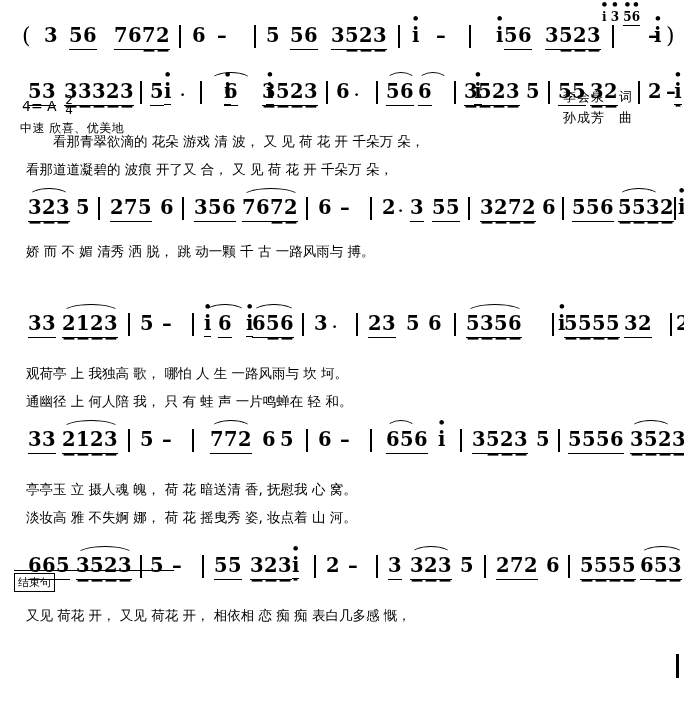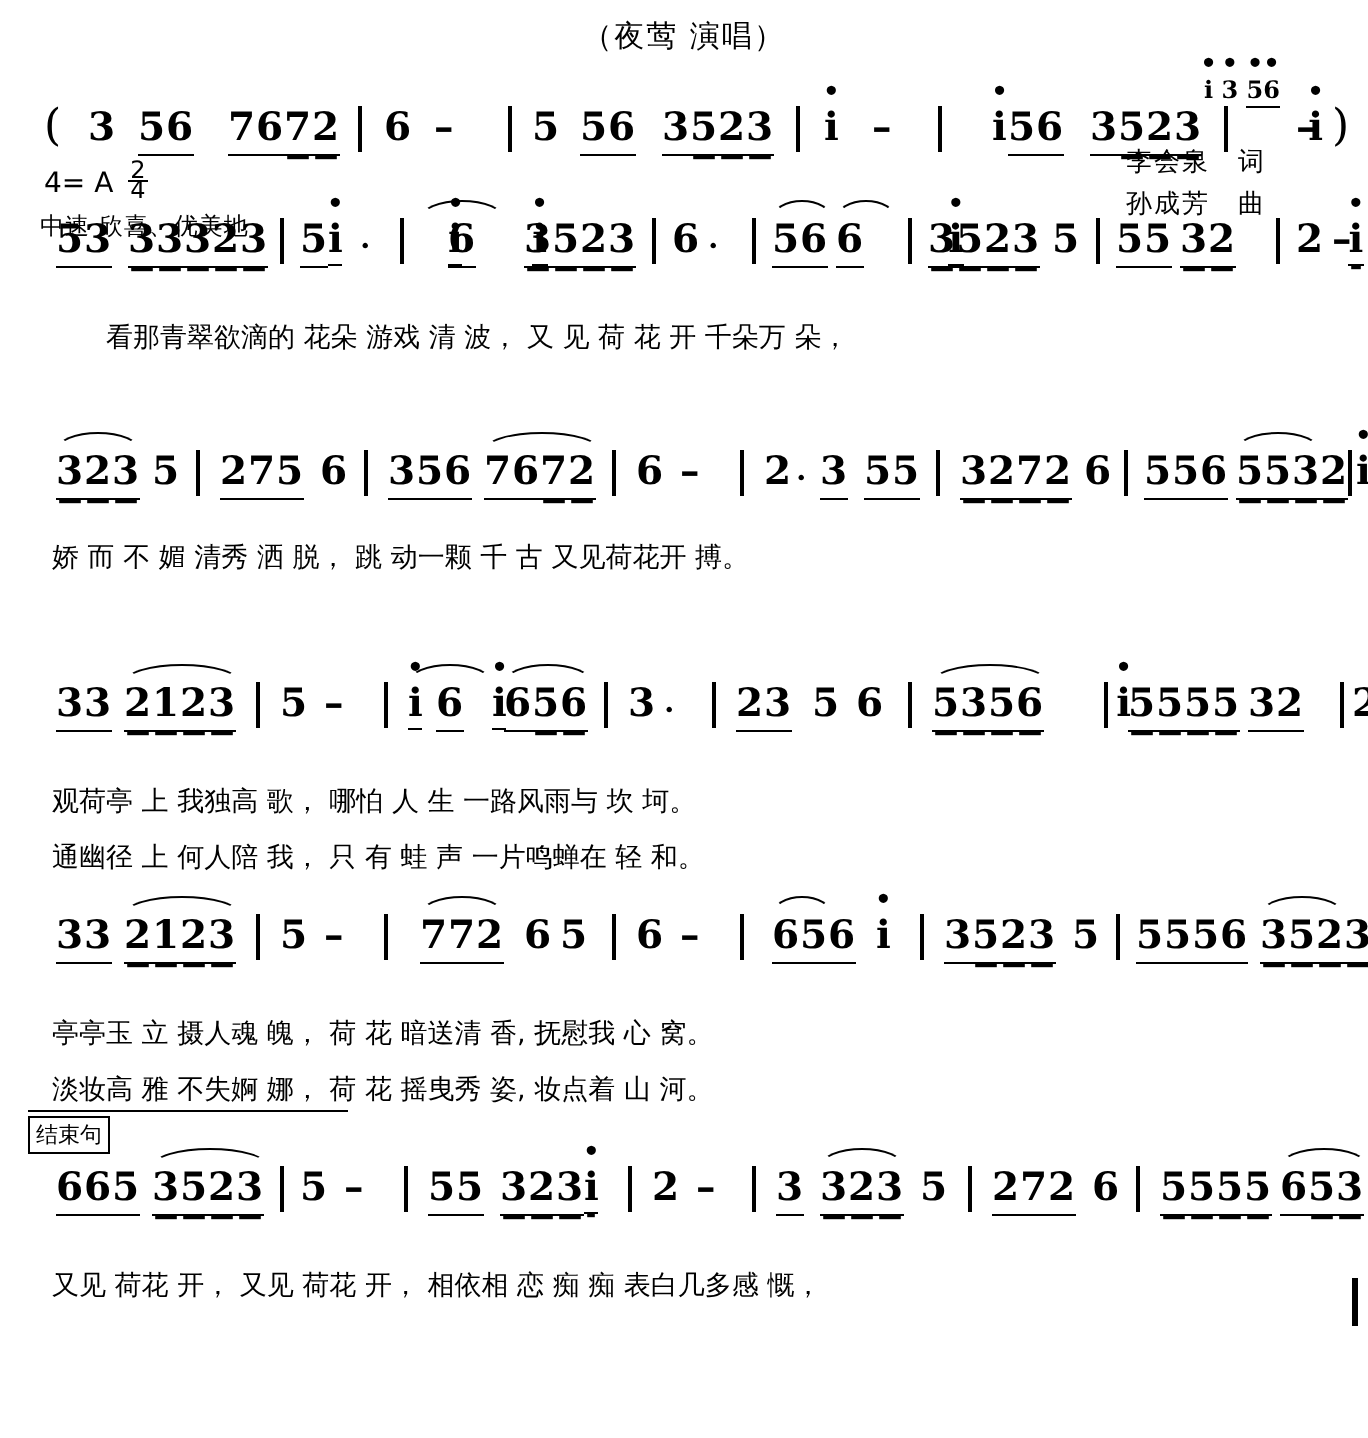--- a/index.html
+++ b/index.html
@@ -172,21 +172,20 @@
     position: absolute;
     width: 3.4px;
     background: #000;
   }
 </style>
 </head>
 <body>
 
 <div class="sheet">
 
-  <div class="subtitle">（夜莺 演唱）</div>
 
   <div class="credits">
     <div class="row">
       <span class="name">李会泉</span><span class="role">词</span>
     </div>
     <div class="row">
       <span class="name">孙成芳</span><span class="role">曲</span>
     </div>
   </div>
 
@@ -285,20 +284,23 @@
       <span class="tok u2" style="left:576px;">3</span>
       <span class="tok u2" style="left:590px;">2</span>
       <span class="tok u2 dotAbove" style="left:604px;">i</span>
       <span class="bar" style="left:624px;"></span>
       <span class="tok" style="left:634px;">2</span>
       <span class="tok" style="left:652px;">–</span>
     </div>
     <div class="lyricrow" style="margin-top:12px;">
       <span class="lyr" style="left:12px;margin-left:27px;">看那青翠欲滴的 花朵 游戏 清 波， 又 见 荷 花 开 千朵万 朵，</span>
     </div>
+    <div class="lyricrow" style="margin-top:6px;">
+      <span class="lyr" style="left:12px;">看那道道凝碧的 波痕 开了又 合， 又 见 荷 花 开 千朵万 朵，</span>
+    </div>
   </div>
 
   <div class="system" style="height:104px; margin-top:12px;">
     <div class="noterow">
       <span class="slur" style="left:14px; top:-8px; width:40px;"></span>
       <span class="tok u2" style="left:14px;">3</span>
       <span class="tok u2" style="left:28px;">2</span>
       <span class="tok u2" style="left:42px;">3</span>
       <span class="tok" style="left:62px;">5</span>
       <span class="bar" style="left:84px;"></span>
@@ -336,21 +338,21 @@
       <span class="tok u1" style="left:586px;">6</span>
       <span class="slur" style="left:604px; top:-8px; width:40px;"></span>
       <span class="tok u2" style="left:604px;">5</span>
       <span class="tok u2" style="left:618px;">5</span>
       <span class="tok u2" style="left:632px;">3</span>
       <span class="tok u2" style="left:646px;">2</span>
       <span class="bar" style="left:660px;"></span>
       <span class="tok dotAbove" style="left:664px;">i</span>
     </div>
     <div class="lyricrow" style="margin-top:6px;">
-      <span class="lyr" style="left:12px;">娇 而 不 媚 清秀 洒 脱， 跳 动一颗 千 古 又见荷花开 搏。</span>
+      <span class="lyr" style="left:12px;">娇 而 不 媚 清秀 洒 脱， 跳 动一颗 千 古 一路风雨与 搏。</span>
     </div>
   </div>
 
   <div class="system" style="height:104px; margin-top:12px;">
     <div class="noterow">
       <span class="tok u1" style="left:14px;">3</span>
       <span class="tok u1" style="left:28px;">3</span>
       <span class="slur" style="left:48px; top:-8px; width:56px;"></span>
       <span class="tok u2" style="left:48px;">2</span>
       <span class="tok u2" style="left:62px;">1</span>

